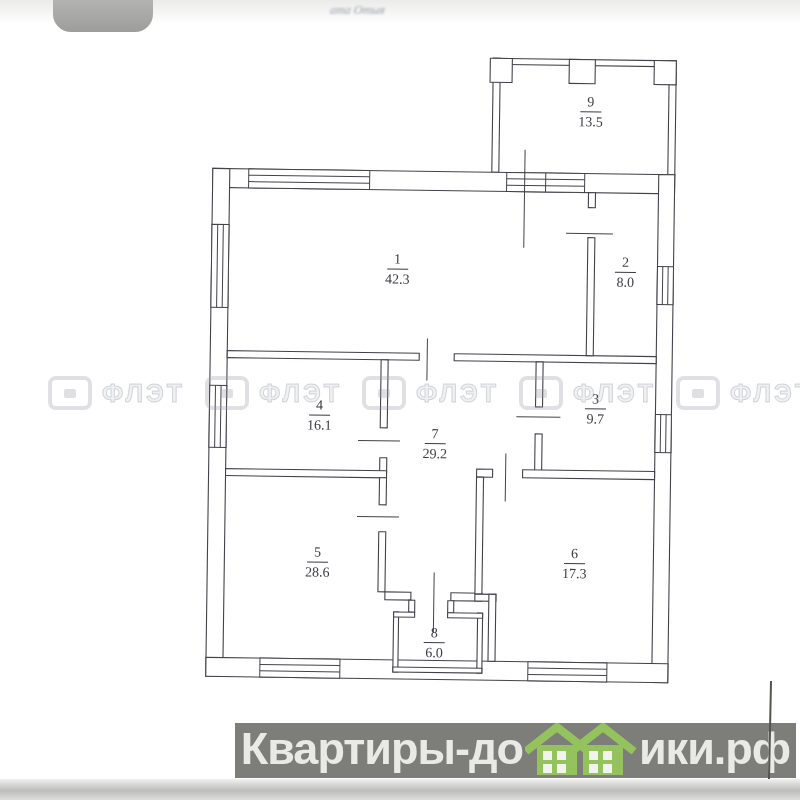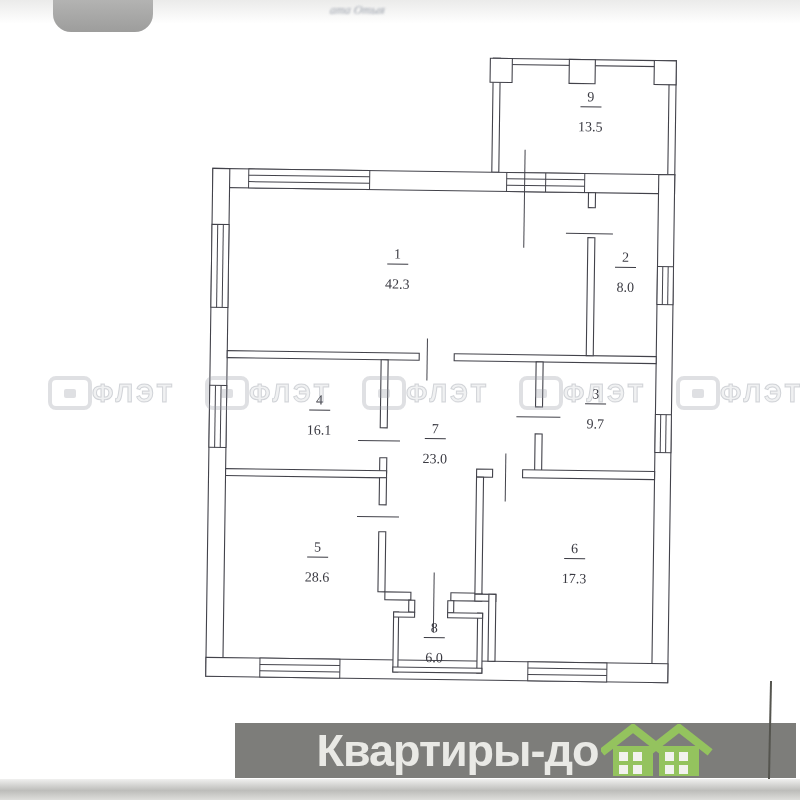--- a/index.html
+++ b/index.html
@@ -36,44 +36,44 @@
     position:absolute;left:0;top:0;width:800px;height:800px;
     transform:rotate(0.8deg);transform-origin:400px 300px;
   }
   .plan-wrap svg{position:absolute;left:0;top:0;}
   .rlabel{
     position:absolute;transform:translate(-50%,-50%);
     text-align:center;font:14px "Liberation Serif",serif;
     color:#3a3a42;line-height:1.2;white-space:nowrap;
   }
   .rlabel .num{display:inline-block;padding:0 7px;border-bottom:1px solid #3a3a42;}
-  .rlabel .area{display:block;padding-top:12px;}
+  .rlabel .area{display:block;padding-top:2px;}
   
   .agency-row{
     position:absolute;left:0;top:376px;width:800px;height:40px;
     pointer-events:none;
   }
   .agency-unit{
-    position:absolute;top:0;display:flex;align-items:center;gap:0;
+    position:absolute;top:0;display:flex;align-items:center;gap:10px;
     color:rgba(148,153,163,0.30);
   }
   .agency-unit .badge{
     width:36px;height:26px;border:4px solid rgba(148,153,163,0.30);
     border-radius:8px;display:flex;align-items:center;justify-content:center;
   }
   .agency-unit .badge i{display:block;width:12px;height:9px;background:rgba(148,153,163,0.30);border-radius:2px;}
   .agency-unit .word{
     font-size:25px;font-weight:bold;letter-spacing:3px;
     color:rgba(148,153,163,0.14);
     -webkit-text-stroke:1px rgba(148,153,163,0.38);
   }
   
   .footer-bar{
     position:absolute;left:235px;top:723px;width:561px;height:55px;
-    background:#7d7d7a;display:flex;align-items:center;justify-content:center;
+    background:#7d7d7a;display:flex;justify-content:center;
     white-space:nowrap;
   }
   .footer-bar .wtxt{
     font-weight:bold;font-size:45px;letter-spacing:-1px;color:#e9e9e5;
     font-family:"Liberation Sans",sans-serif;
   }
   .footer-bar svg{display:block;margin:0 2px;}
 </style>
 </head>
 <body>
@@ -188,21 +188,21 @@
   <div class="rlabel" style="left:321px;top:564px;">
     <span class="num">5</span>
     <span class="area">28.6</span>
   </div>
   <div class="rlabel" style="left:578px;top:562px;">
     <span class="num">6</span>
     <span class="area">17.3</span>
   </div>
   <div class="rlabel" style="left:437px;top:444px;">
     <span class="num">7</span>
-    <span class="area">23.0</span>
+    <span class="area">29.2</span>
   </div>
   <div class="rlabel" style="left:439px;top:643px;">
     <span class="num">8</span>
     <span class="area">6.0</span>
   </div>
   <div class="rlabel" style="left:588px;top:110px;">
     <span class="num">9</span>
     <span class="area">13.5</span>
   </div>
 </div>
@@ -255,16 +255,17 @@
 
     <g>
       <path d="M4 26 L32 4 L60 26" fill="none" stroke="#94c35e" stroke-width="8" stroke-linecap="square"></path>
       <rect x="12" y="22" width="40" height="30" fill="#94c35e"></rect>
       <rect x="18" y="28" width="9" height="9" fill="#f2f2ee"></rect>
       <rect x="32" y="28" width="9" height="9" fill="#f2f2ee"></rect>
       <rect x="18" y="41" width="9" height="9" fill="#f2f2ee"></rect>
       <rect x="32" y="41" width="9" height="9" fill="#f2f2ee"></rect>
     </g>
   </svg>
+  <span class="wtxt">ики.рф</span>
 </div>
 
 <div class="paper-edge"></div>
 <div class="bottom-shadow"></div>
 
 </body></html>

